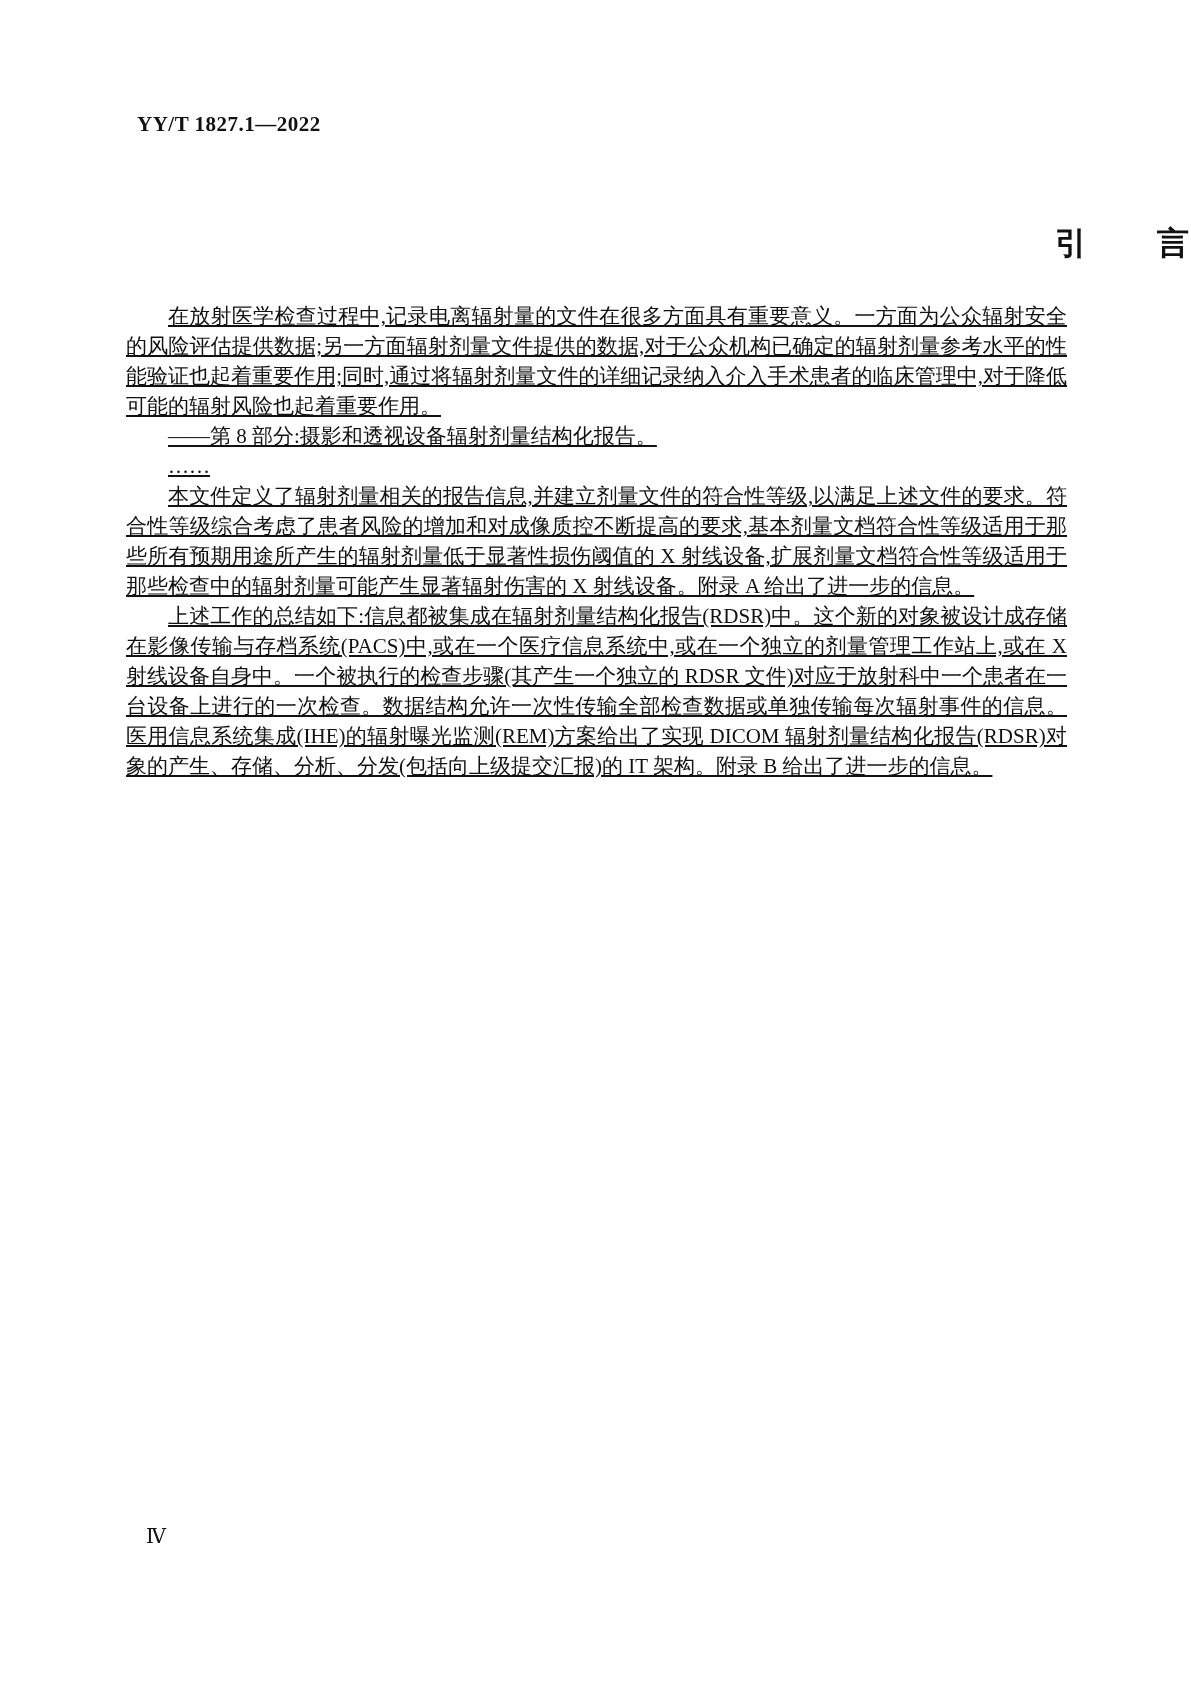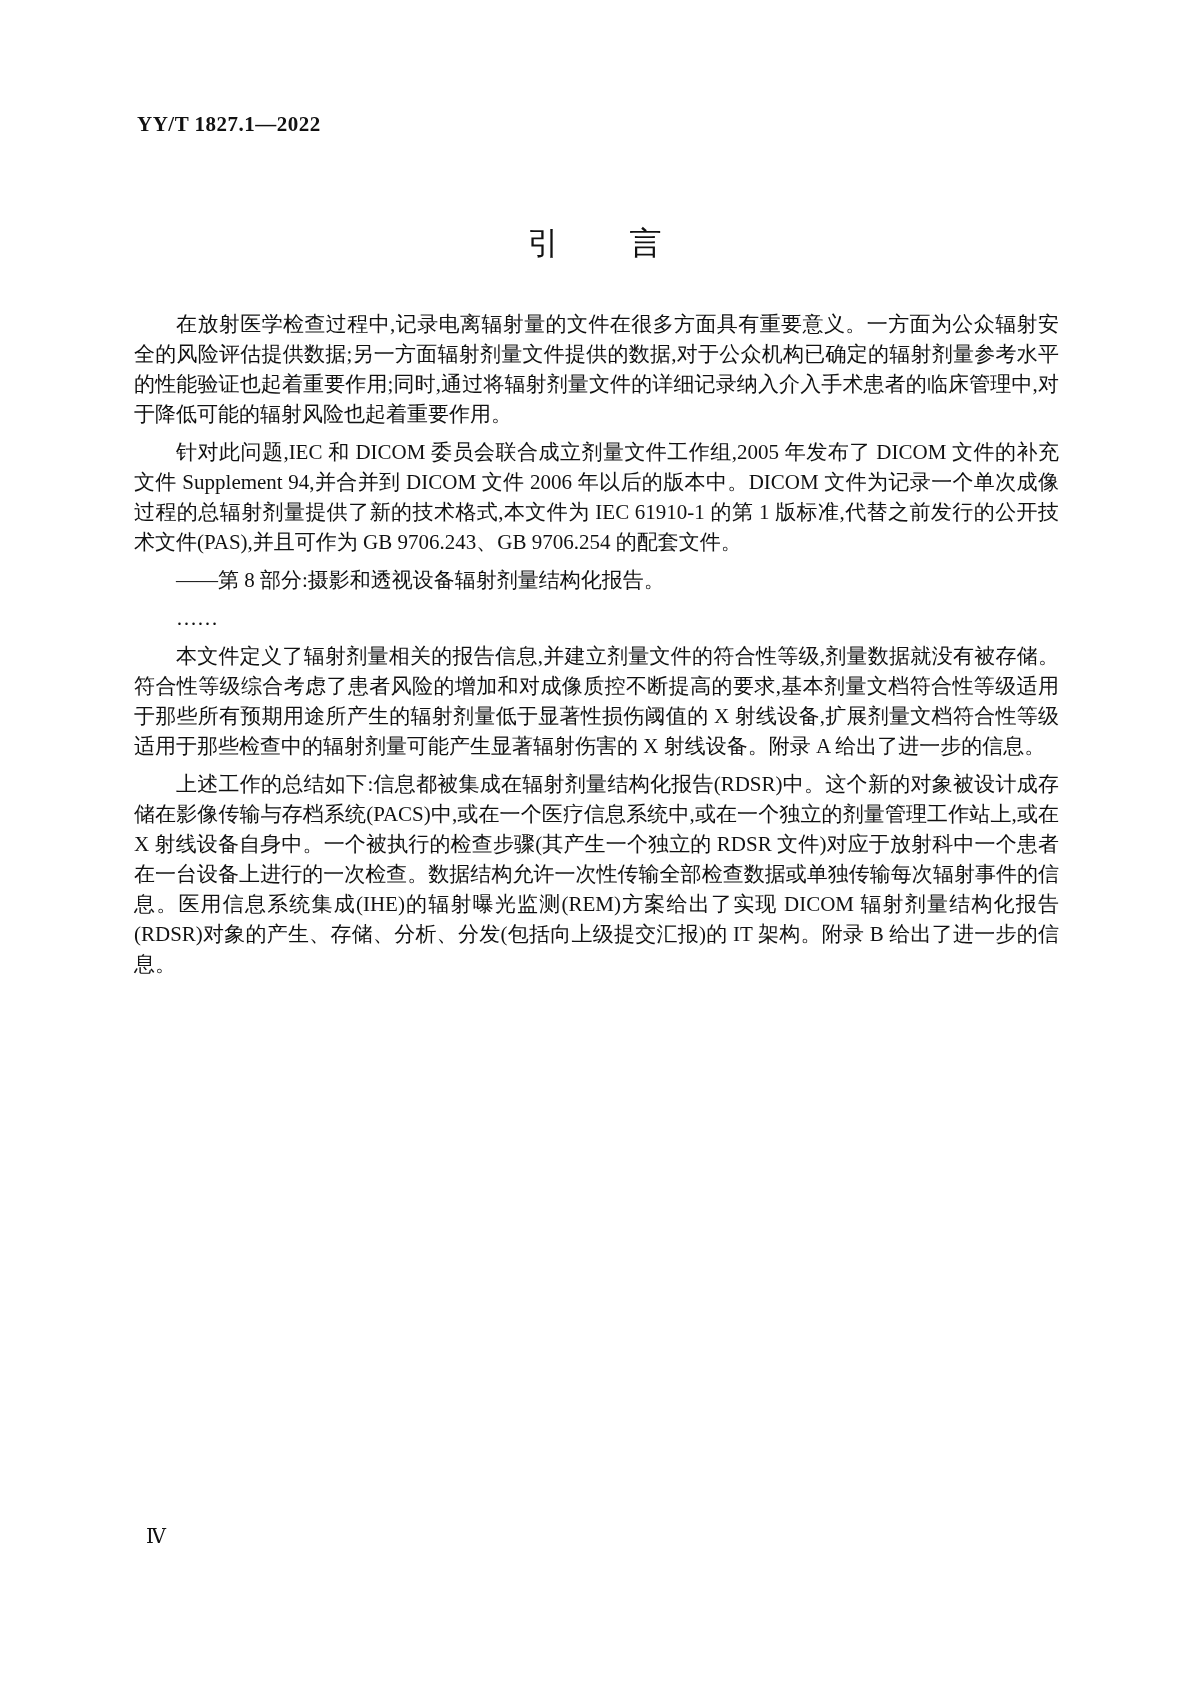--- a/index.html
+++ b/index.html
@@ -23,61 +23,61 @@
     font-size: 21px;
     font-weight: bold;
     letter-spacing: 0.5px;
     white-space: nowrap;
   }
   .section-title {
     position: absolute;
     left: 0;
     top: 222px;
     width: 100%;
-    text-align: center;
+    text-align: right;
     font-family: "Liberation Sans", "DejaVu Sans", sans-serif;
-    font-weight: normal;
+    font-weight: bold;
     font-size: 32px;
     letter-spacing: 2px;
     white-space: pre;
   }
   .body-text {
     position: absolute;
     left: 126px;
     top: 301px;
     width: 941px;
     font-size: 21px;
     line-height: 30px;
     text-align: justify;
     text-justify: inter-ideograph;
   }
   .body-text p {
-    margin: 8px;
+    margin: 0;
     text-indent: 2em;
+    text-decoration: underline;
   }
   .page-number {
     position: absolute;
     left: 146px;
     top: 1524px;
     font-size: 20px;
   }
 </style>
 </head>
 <body>
 
 <div class="page">
 
   <div class="doc-code">YY/T 1827.1—2022</div>
 
   <div class="section-title">引　　言</div>
 
   <div class="body-text">
     <p>在放射医学检查过程中,记录电离辐射量的文件在很多方面具有重要意义。一方面为公众辐射安全的风险评估提供数据;另一方面辐射剂量文件提供的数据,对于公众机构已确定的辐射剂量参考水平的性能验证也起着重要作用;同时,通过将辐射剂量文件的详细记录纳入介入手术患者的临床管理中,对于降低可能的辐射风险也起着重要作用。</p>
-    <p>针对此问题,IEC 和 DICOM 委员会联合成立剂量文件工作组,2005 年发布了 DICOM 文件的补充文件 Supplement 94,并合并到 DICOM 文件 2006 年以后的版本中。DICOM 文件为记录一个单次成像过程的总辐射剂量提供了新的技术格式,本文件为 IEC 61910-1 的第 1 版标准,代替之前发行的公开技术文件(PAS),并且可作为 GB 9706.243、GB 9706.254 的配套文件。</p>
     <p>——第 8 部分:摄影和透视设备辐射剂量结构化报告。</p>
     <p>……</p>
-    <p>本文件定义了辐射剂量相关的报告信息,并建立剂量文件的符合性等级,剂量数据就没有被存储。符合性等级综合考虑了患者风险的增加和对成像质控不断提高的要求,基本剂量文档符合性等级适用于那些所有预期用途所产生的辐射剂量低于显著性损伤阈值的 X 射线设备,扩展剂量文档符合性等级适用于那些检查中的辐射剂量可能产生显著辐射伤害的 X 射线设备。附录 A 给出了进一步的信息。</p>
+    <p>本文件定义了辐射剂量相关的报告信息,并建立剂量文件的符合性等级,以满足上述文件的要求。符合性等级综合考虑了患者风险的增加和对成像质控不断提高的要求,基本剂量文档符合性等级适用于那些所有预期用途所产生的辐射剂量低于显著性损伤阈值的 X 射线设备,扩展剂量文档符合性等级适用于那些检查中的辐射剂量可能产生显著辐射伤害的 X 射线设备。附录 A 给出了进一步的信息。</p>
     <p>上述工作的总结如下:信息都被集成在辐射剂量结构化报告(RDSR)中。这个新的对象被设计成存储在影像传输与存档系统(PACS)中,或在一个医疗信息系统中,或在一个独立的剂量管理工作站上,或在 X 射线设备自身中。一个被执行的检查步骤(其产生一个独立的 RDSR 文件)对应于放射科中一个患者在一台设备上进行的一次检查。数据结构允许一次性传输全部检查数据或单独传输每次辐射事件的信息。医用信息系统集成(IHE)的辐射曝光监测(REM)方案给出了实现 DICOM 辐射剂量结构化报告(RDSR)对象的产生、存储、分析、分发(包括向上级提交汇报)的 IT 架构。附录 B 给出了进一步的信息。</p>
   </div>
 
   <div class="page-number">Ⅳ</div>
 
 </div>
 
 </body></html>

